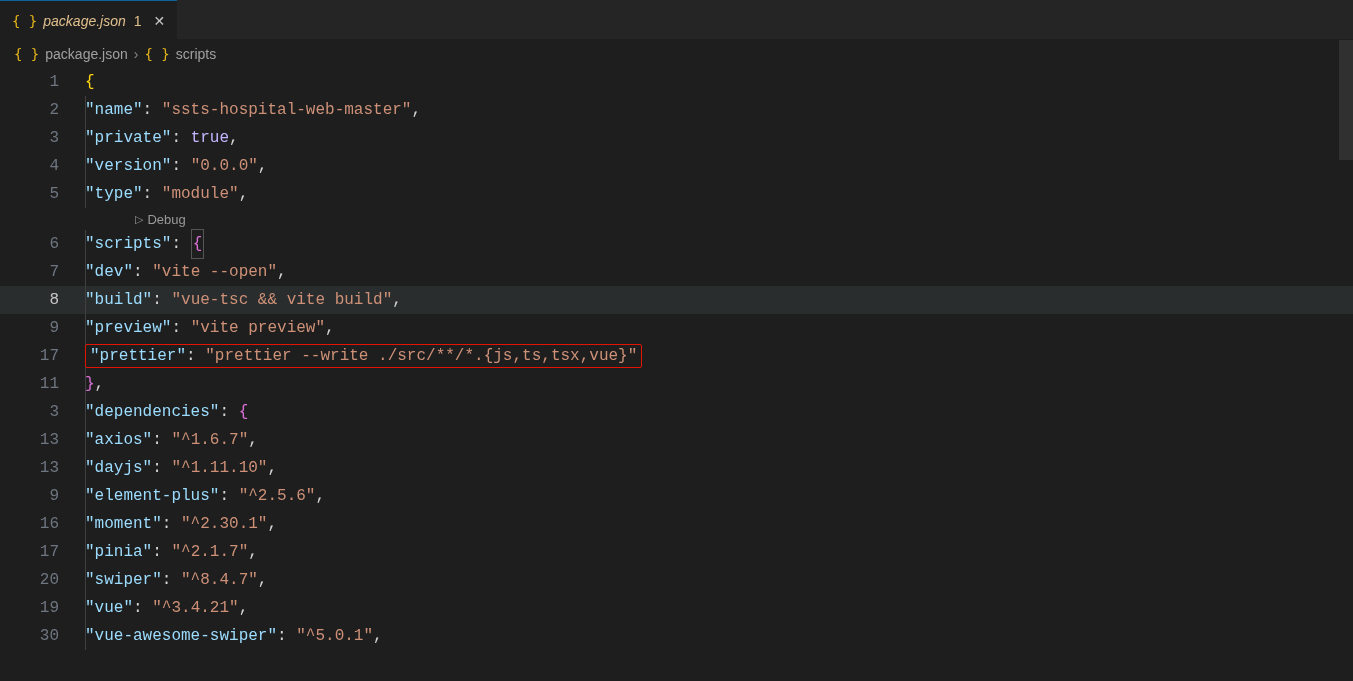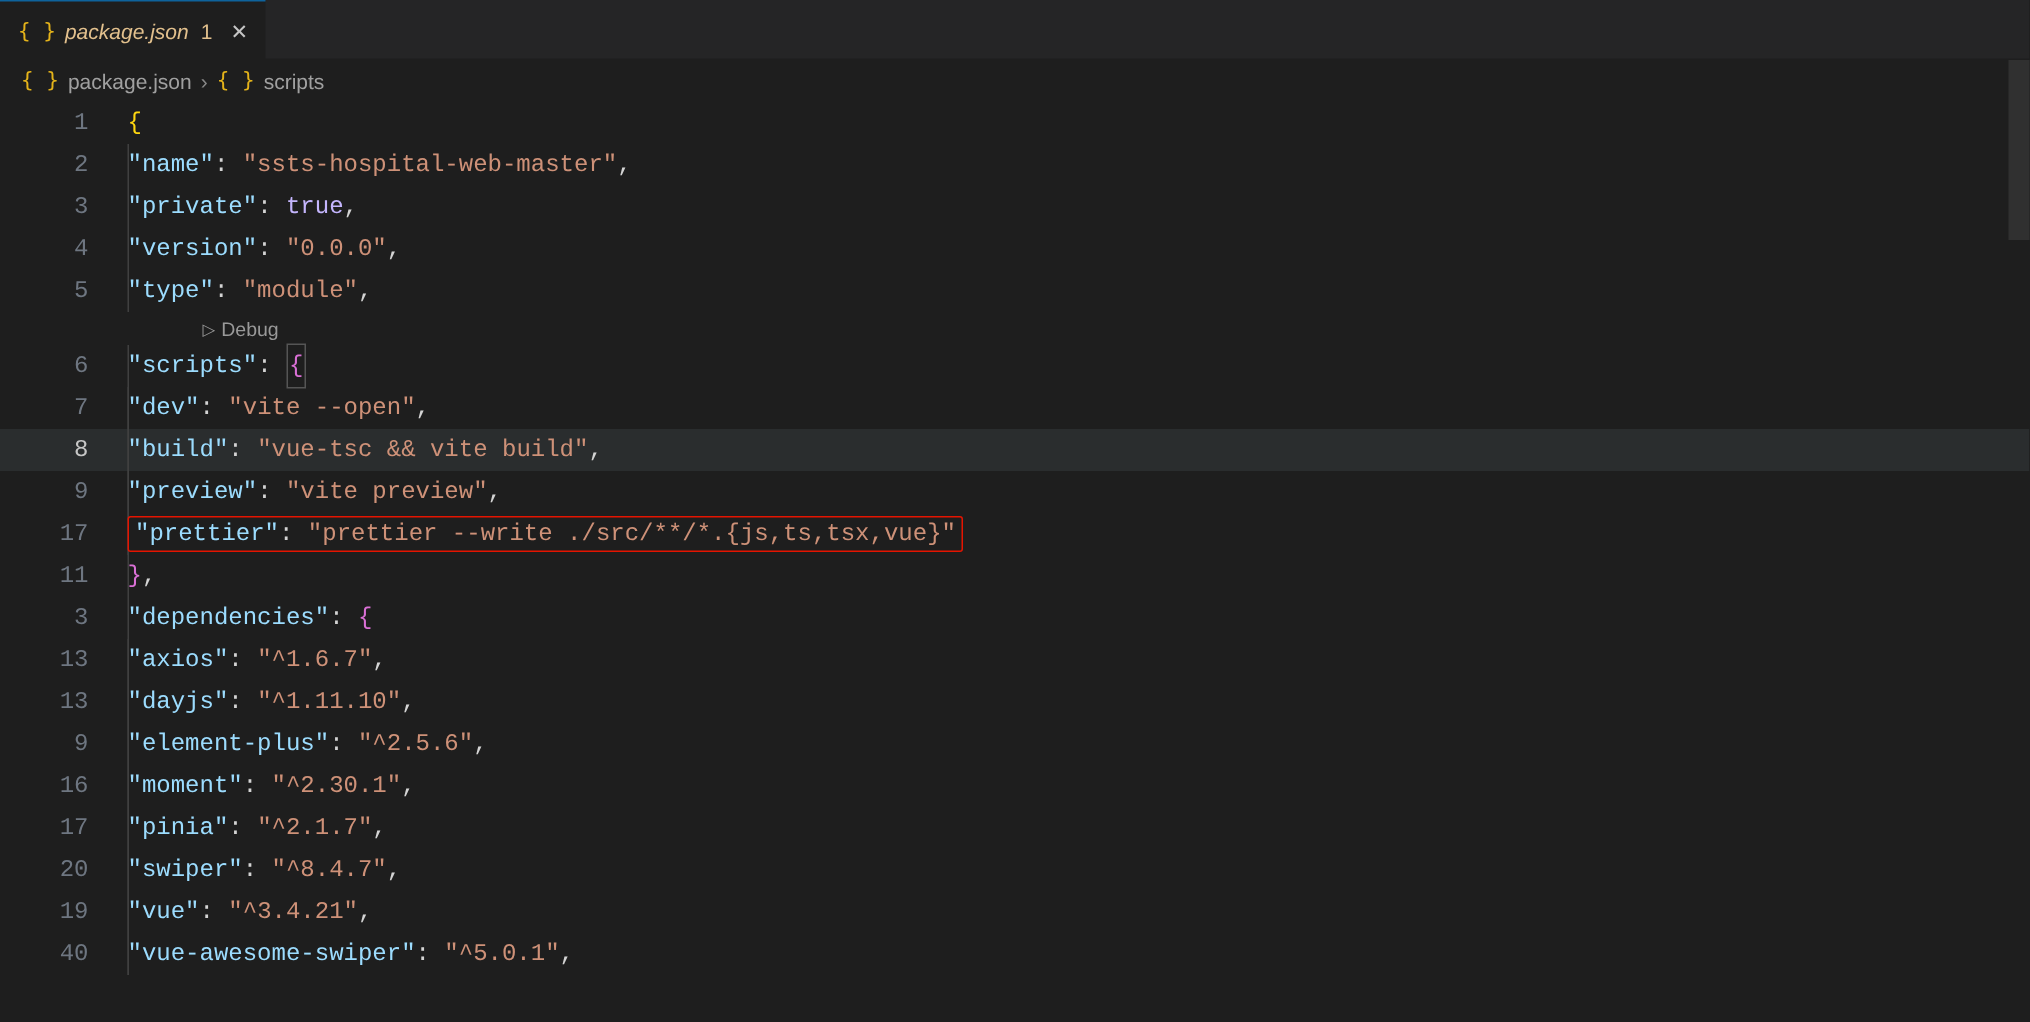--- a/index.html
+++ b/index.html
@@ -231,19 +231,19 @@
     <div class="gutter">20</div>
     <div class="code"><span class="guide"></span>  <span class="guide"></span>  <span class="tok-key">"swiper"</span><span class="tok-punc">: </span><span class="tok-str">"^8.4.7"</span><span class="tok-punc">,</span></div>
   </div>
 
   <div class="line">
     <div class="gutter">19</div>
     <div class="code"><span class="guide"></span>  <span class="guide"></span>  <span class="tok-key">"vue"</span><span class="tok-punc">: </span><span class="tok-str">"^3.4.21"</span><span class="tok-punc">,</span></div>
   </div>
 
   <div class="line">
-    <div class="gutter">40</div>
+    <div class="gutter">30</div>
     <div class="code"><span class="guide"></span>  <span class="guide"></span>  <span class="tok-key">"vue-awesome-swiper"</span><span class="tok-punc">: </span><span class="tok-str">"^5.0.1"</span><span class="tok-punc">,</span></div>
   </div>
 
 </div>
 
 <div class="scrollbar-v"></div>
 
 </body></html>

